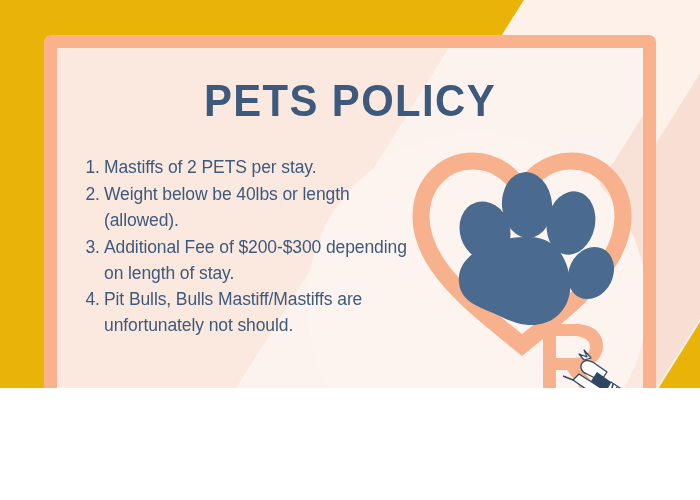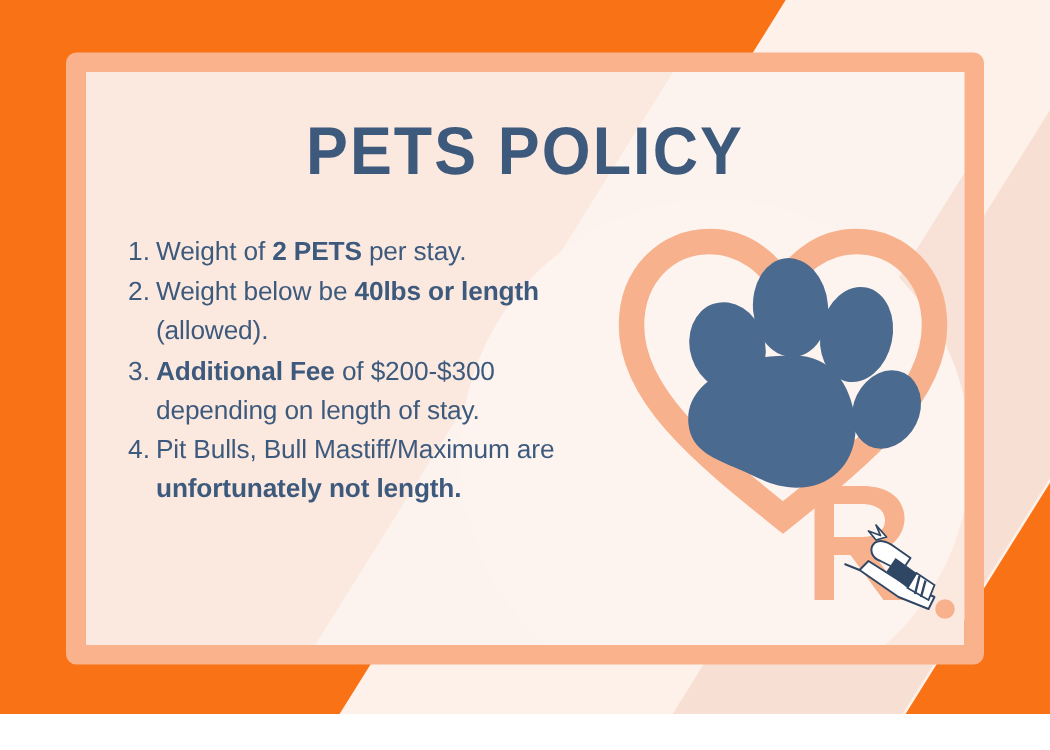--- a/index.html
+++ b/index.html
@@ -9,22 +9,22 @@
   body {
     width: 700px;
     height: 500px;
     overflow: hidden;
     font-family: "Liberation Sans", sans-serif;
   }
 
   #poster {
     position: relative;
     width: 700px;
-    height: 476px;
-    background: #f97316;
+    height: 388px;
+    background: #eab308;
     overflow: hidden;
   }
 
   
   .streak {
     position: absolute;
     pointer-events: none;
   }
   .streak-a {
     width: 320px;
@@ -135,21 +135,21 @@
     left: 0;
     top: 0;
     width: 22px;
     text-align: right;
     color: #3D5A7D;
   }
   #list li .body {
     display: block;
     letter-spacing: -0.1px;
   }
-  #list b { font-weight: bold; }
+  #list b { font-weight: normal; }
 
   
   #graphic {
     position: absolute;
     left: 350px;
     top: 85px;
     width: 230px;
     height: 230px;
   }
 
@@ -173,33 +173,33 @@
   <div id="card">
     <div class="card-streak"></div>
     <div class="card-streak2"></div>
     <div class="card-glow"></div>
 
     <div id="title">PETS POLICY</div>
 
     <ul id="list">
         <li>
           <span class="num">1.</span>
-          <span class="body"><span>Weight of </span><b>2 PETS</b><span> per stay.</span></span>
+          <span class="body"><span>Mastiffs of </span><b>2 PETS</b><span> per stay.</span></span>
         </li>
         <li>
           <span class="num">2.</span>
           <span class="body"><span>Weight below be </span><b>40lbs or length</b><span> (allowed).</span></span>
         </li>
         <li>
           <span class="num">3.</span>
           <span class="body"><b>Additional Fee</b><span> of $200-$300 depending on length of stay.</span></span>
         </li>
         <li>
           <span class="num">4.</span>
-          <span class="body"><span>Pit Bulls, Bull Mastiff/Maximum are </span><b>unfortunately not length.</b></span>
+          <span class="body"><span>Pit Bulls, Bulls Mastiff/Mastiffs are </span><b>unfortunately not should.</b></span>
         </li>
       </ul>
 
     <div id="graphic">
       <svg width="230" height="230" viewBox="0 0 230 230" xmlns="http://www.w3.org/2000/svg">
         <g>
           <path d="M115 212
                    C 60 168, 14 130, 14 84
                    C 14 50, 38 28, 66 28
                    C 90 28, 108 44, 115 60

